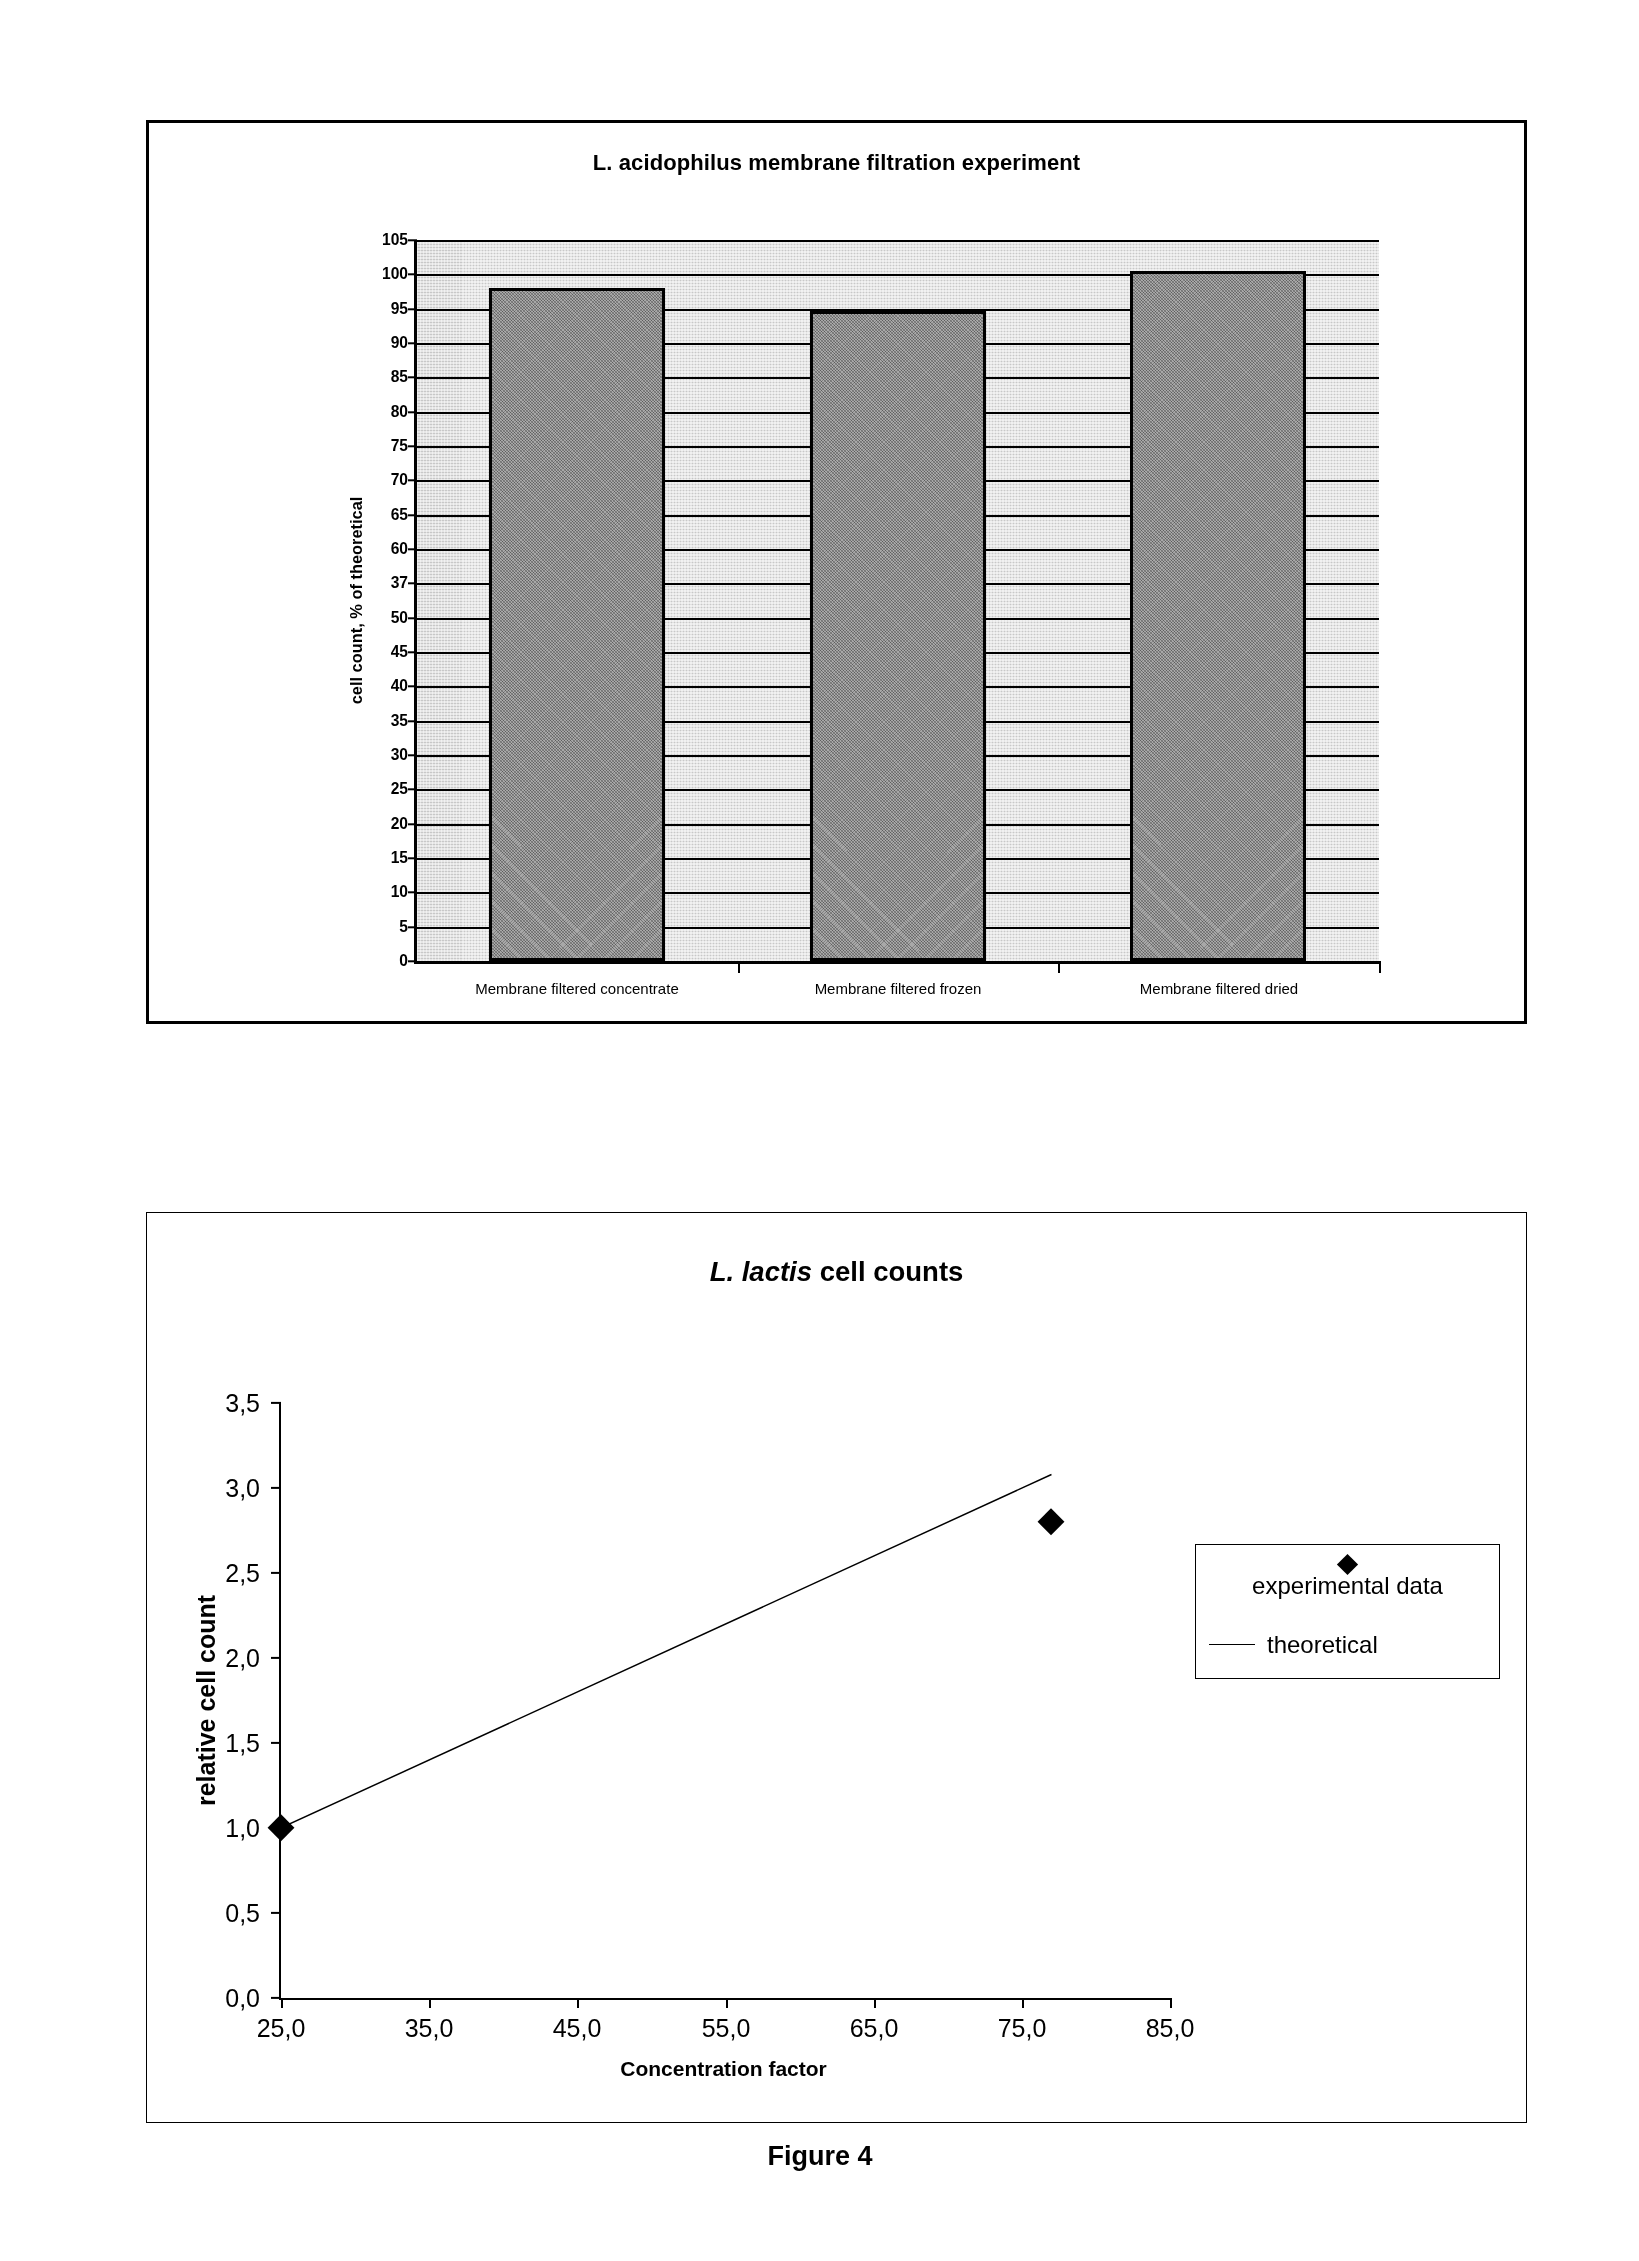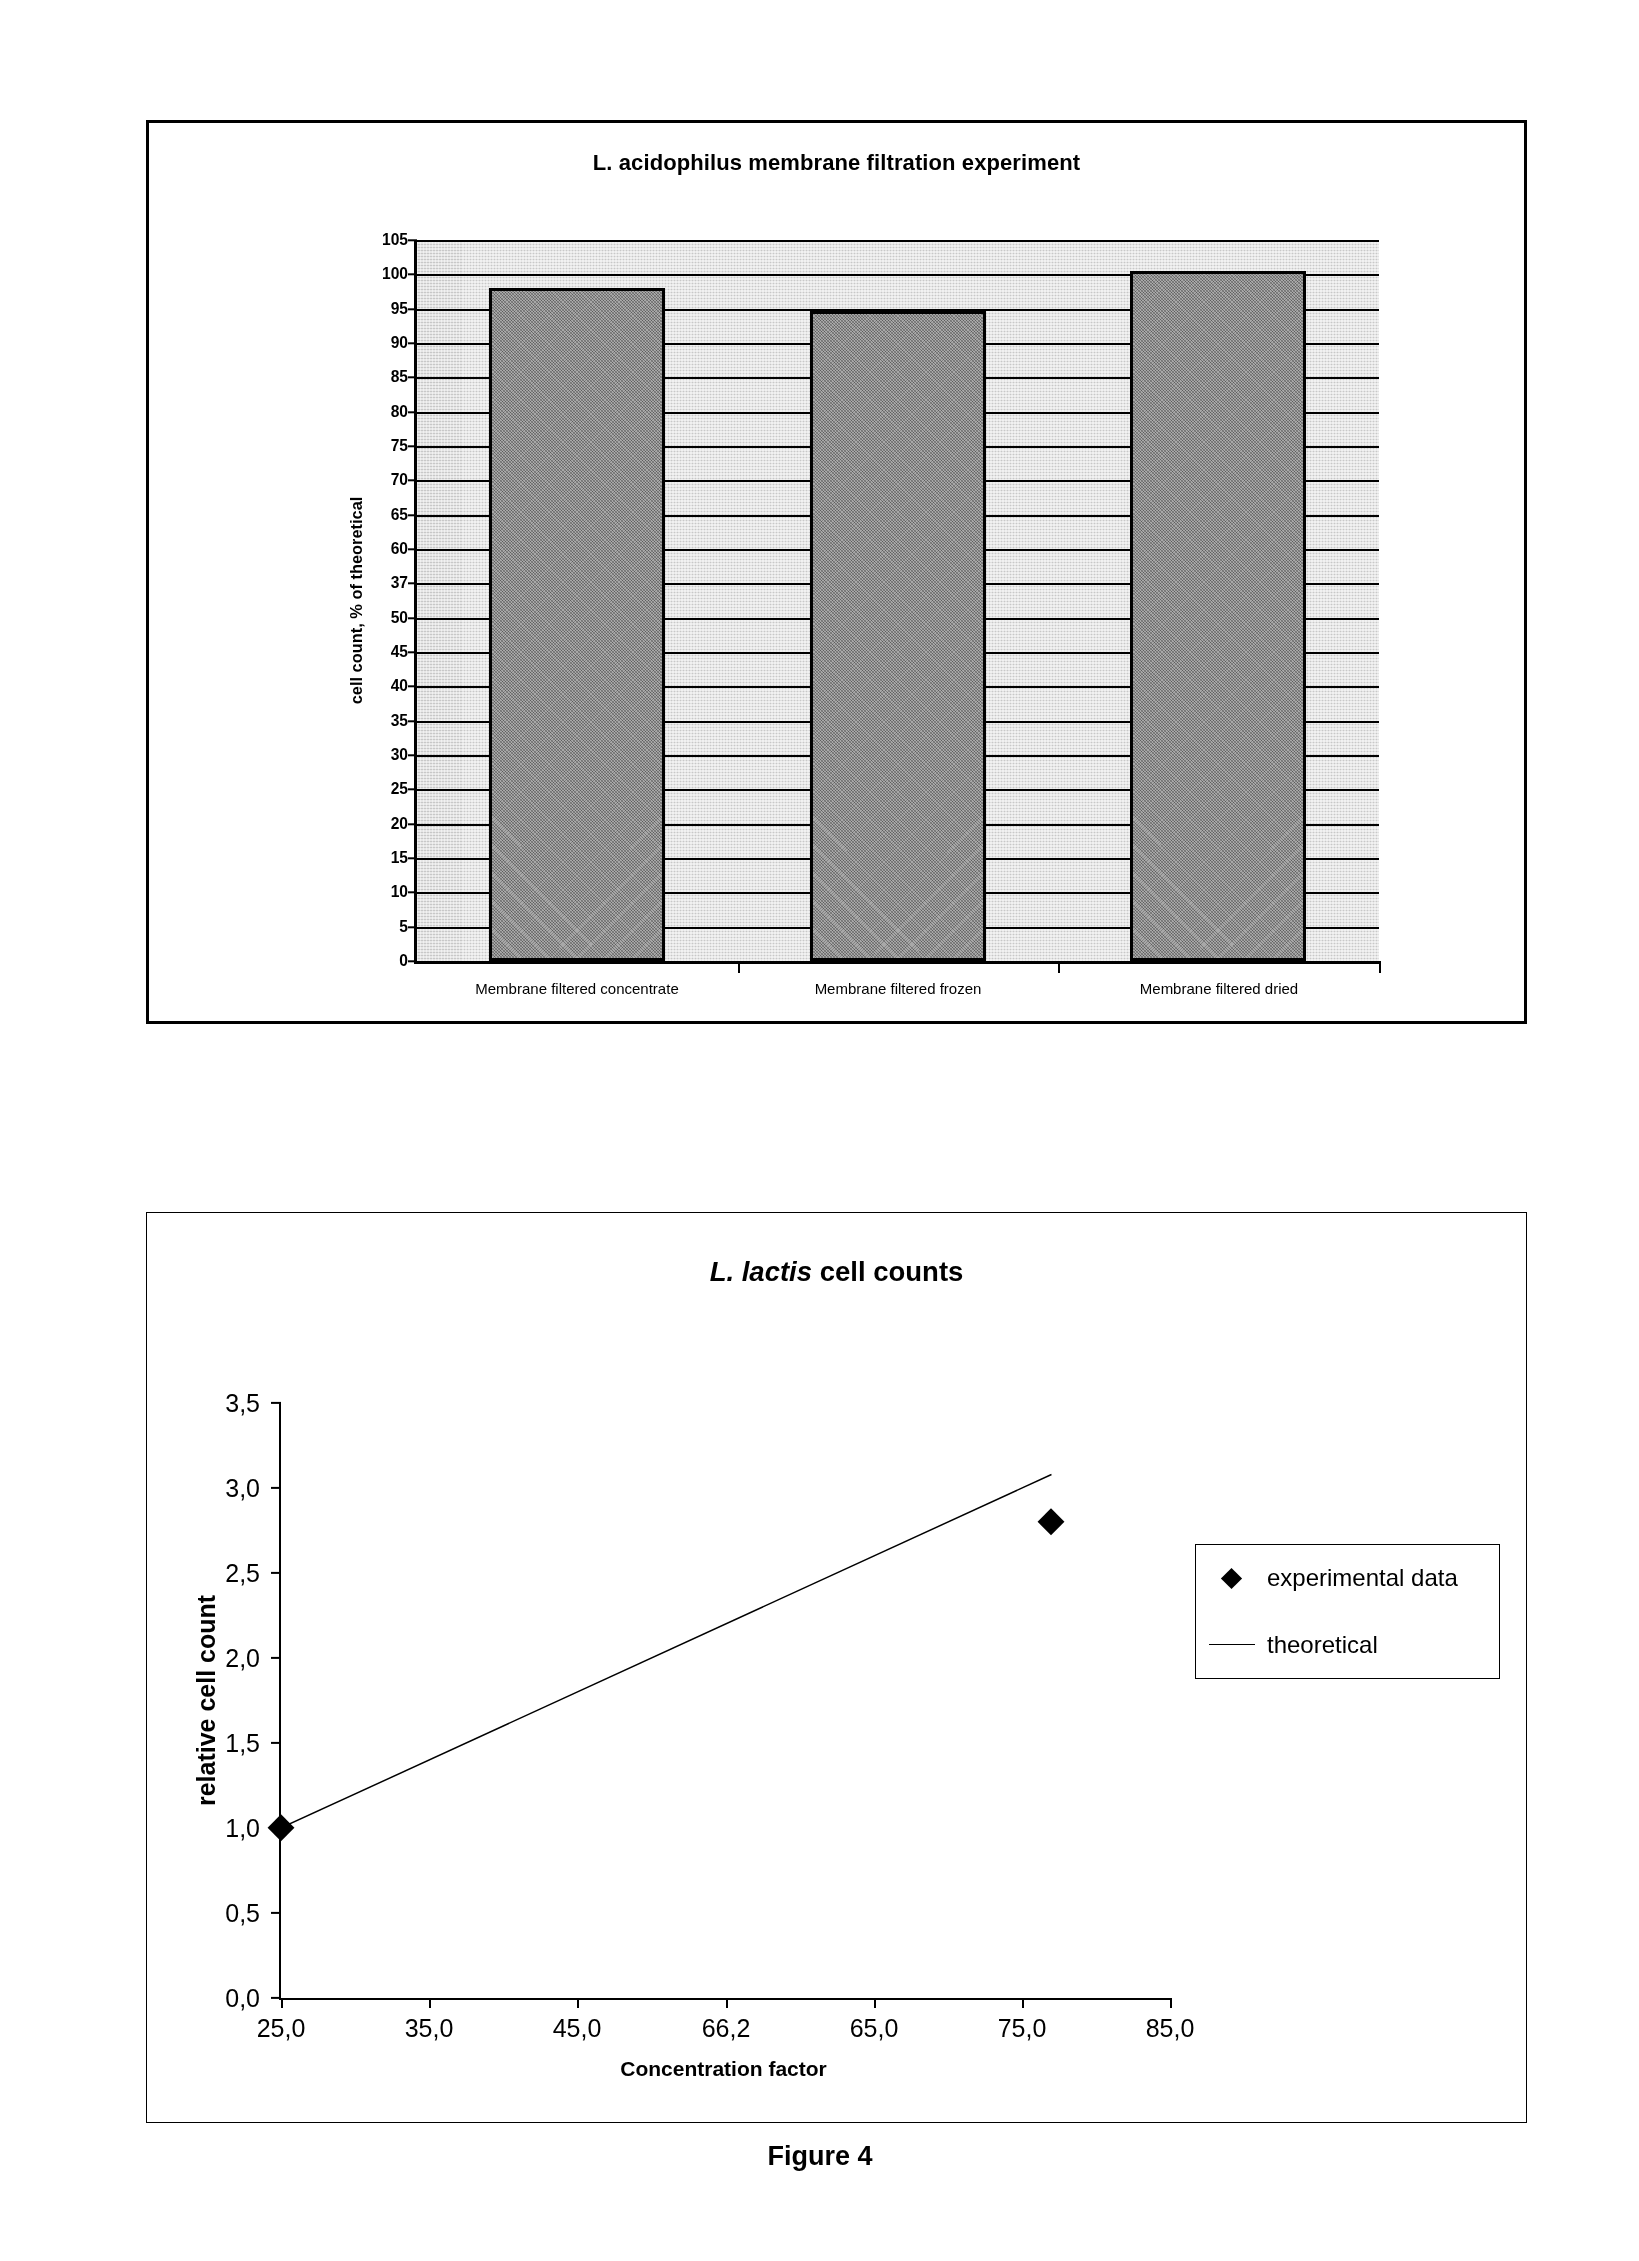--- a/index.html
+++ b/index.html
@@ -252,21 +252,21 @@
     box-sizing: border-box;
   }
   .legend-row {
     position: absolute;
     left: 0;
     width: 100%;
     height: 50%;
     display: flex;
     align-items: center;
   }
-  .legend-row.r0 { top: 0; }
+  .legend-row.r0 { top: 12px; flex-direction: column; }
   .legend-row.r1 { top: 50%; }
   .legend-key {
     width: 71px;
     display: flex;
     align-items: center;
     justify-content: center;
     flex: none;
   }
   .legend-diamond {
     width: 15px;
@@ -400,21 +400,21 @@
         <div class="xy-ytick-label" style="top: 85px;">3,0</div>
         <div class="xy-ytick-mark" style="top: 0px;"></div>
         <div class="xy-ytick-label" style="top: 0px;">3,5</div>
         <div class="xy-xtick-mark" style="left: 0px;"></div>
         <div class="xy-xtick-label" style="left: 0px;">25,0</div>
         <div class="xy-xtick-mark" style="left: 148px;"></div>
         <div class="xy-xtick-label" style="left: 148px;">35,0</div>
         <div class="xy-xtick-mark" style="left: 296px;"></div>
         <div class="xy-xtick-label" style="left: 296px;">45,0</div>
         <div class="xy-xtick-mark" style="left: 445px;"></div>
-        <div class="xy-xtick-label" style="left: 445px;">66,2</div>
+        <div class="xy-xtick-label" style="left: 445px;">55,0</div>
         <div class="xy-xtick-mark" style="left: 593px;"></div>
         <div class="xy-xtick-label" style="left: 593px;">65,0</div>
         <div class="xy-xtick-mark" style="left: 741px;"></div>
         <div class="xy-xtick-label" style="left: 741px;">75,0</div>
         <div class="xy-xtick-mark" style="left: 889px;"></div>
         <div class="xy-xtick-label" style="left: 889px;">85,0</div>
         <svg width="889" height="595" style="position: absolute; left: 0px; top: 0px;" viewBox="0 0 1196 800">
           <polyline points="0,571.4285714285714 1036.5333333333333,96" fill="none" stroke="#000" stroke-width="2"></polyline>
         </svg>
         <div class="marker" style="left: 0px; top: 425px;"></div>

